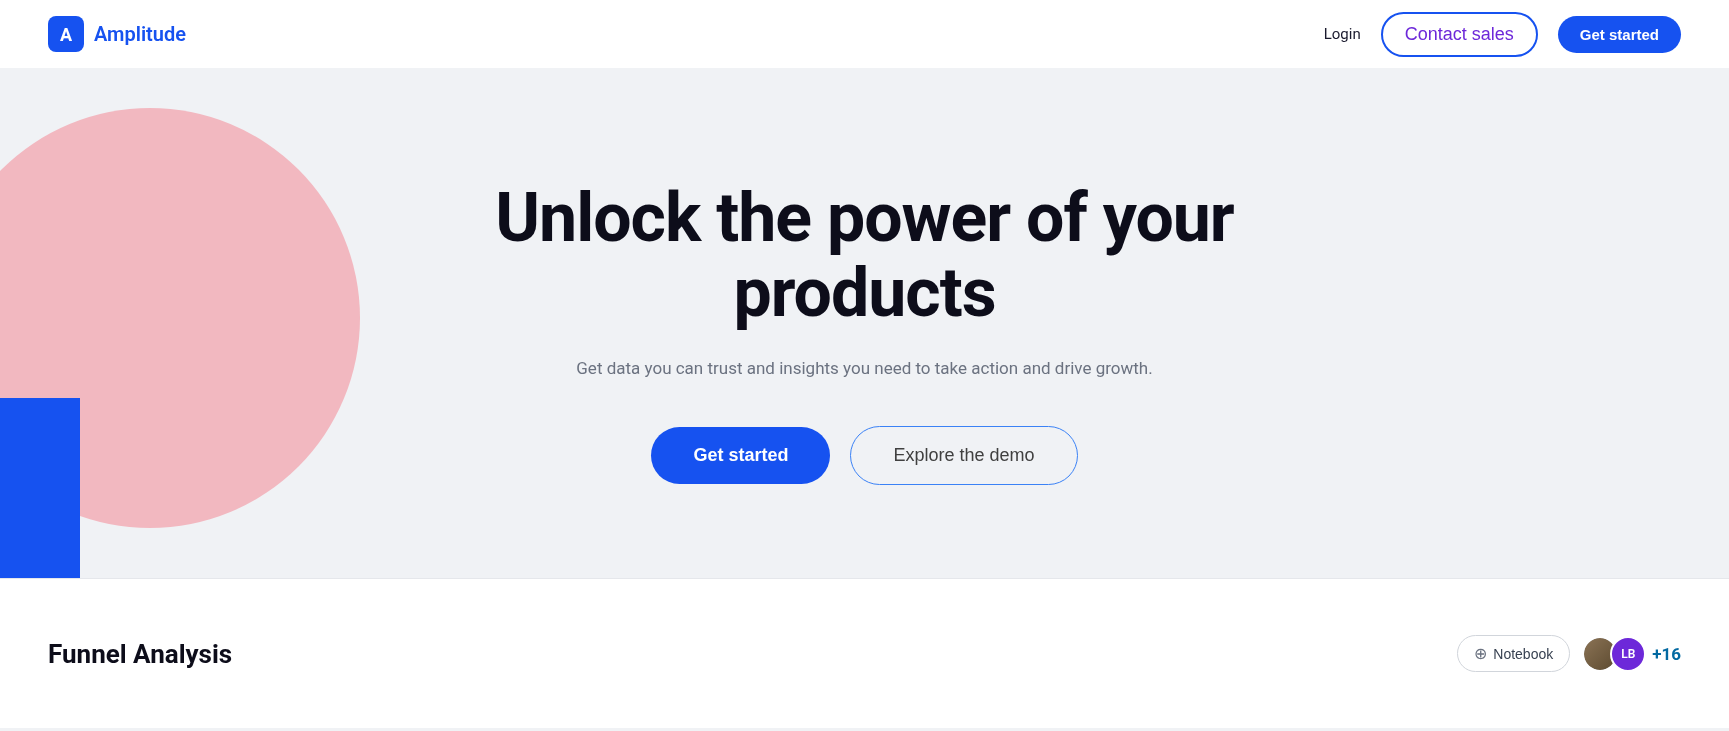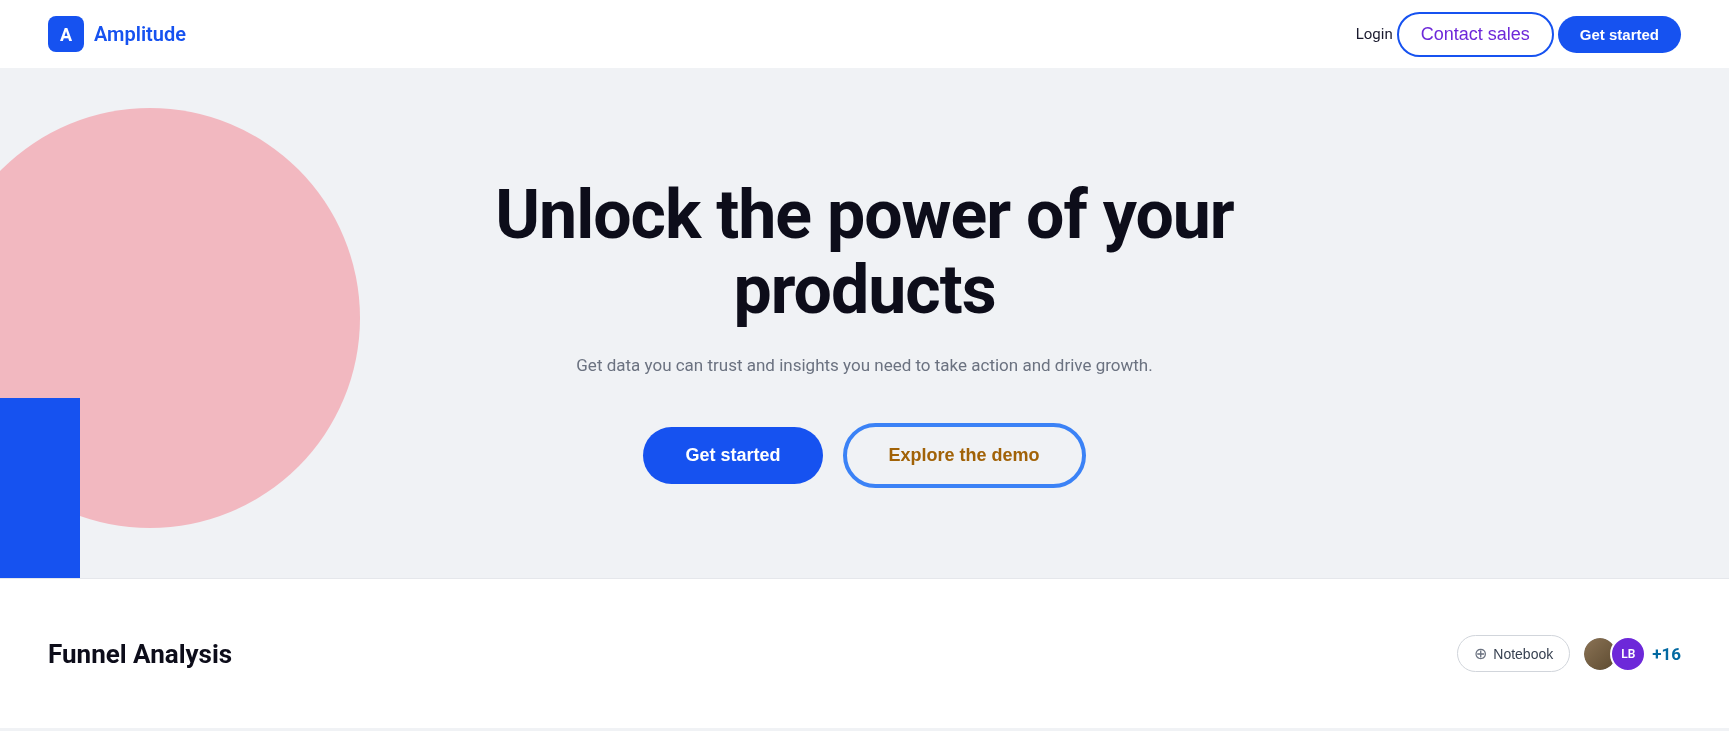--- a/index.html
+++ b/index.html
@@ -69,21 +69,21 @@
       font-size: 15px;
       color: #1a1a2e;
       cursor: pointer;
       text-decoration: none;
       font-weight: 400;
     }
 
     .navbar-right {
       display: flex;
       align-items: center;
-      gap: 4px;
+      gap: 20px;
       justify-content: space-between;
     }
 
     .login-link {
       font-size: 15px;
       color: #1a1a2e;
       cursor: pointer;
       text-decoration: none;
     }
 
@@ -181,25 +181,25 @@
       border: none;
       border-radius: 50px;
       font-size: 18px;
       font-weight: 700;
       cursor: pointer;
     }
 
     .btn-explore-demo {
       padding: 18px 42px;
       background-color: transparent;
-      color: #a16207;
-      border: 4px solid #3b82f6;
+      color: #404040;
+      border: 1px solid #3b82f6;
       border-radius: 50px;
       font-size: 18px;
-      font-weight: 700;
+      font-weight: 400;
       cursor: pointer;
     }
 
     
     .bottom-strip {
       background-color: #ffffff;
       min-height: 150px;
       display: flex;
       align-items: center;
       justify-content: space-between;

